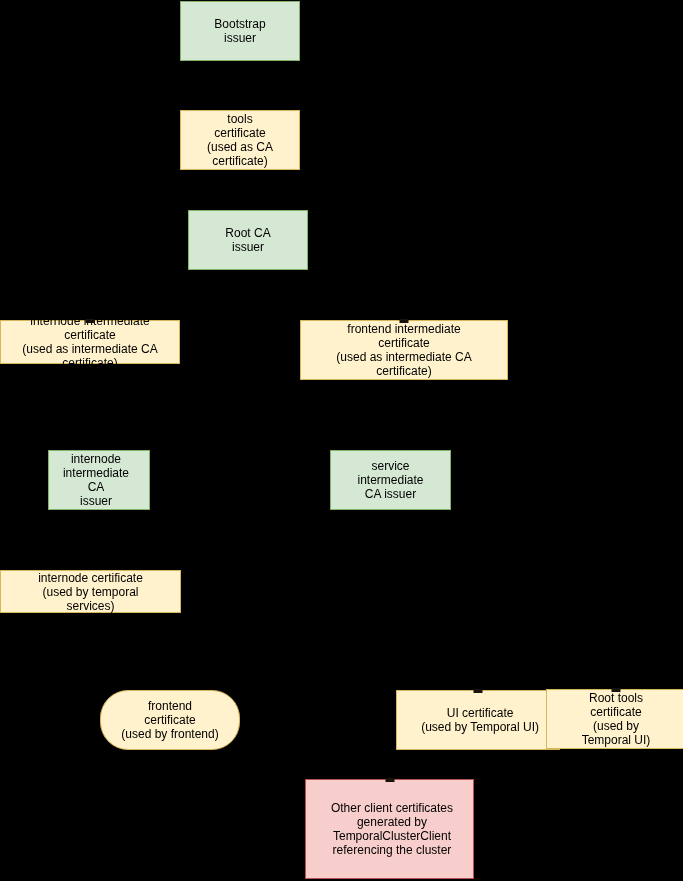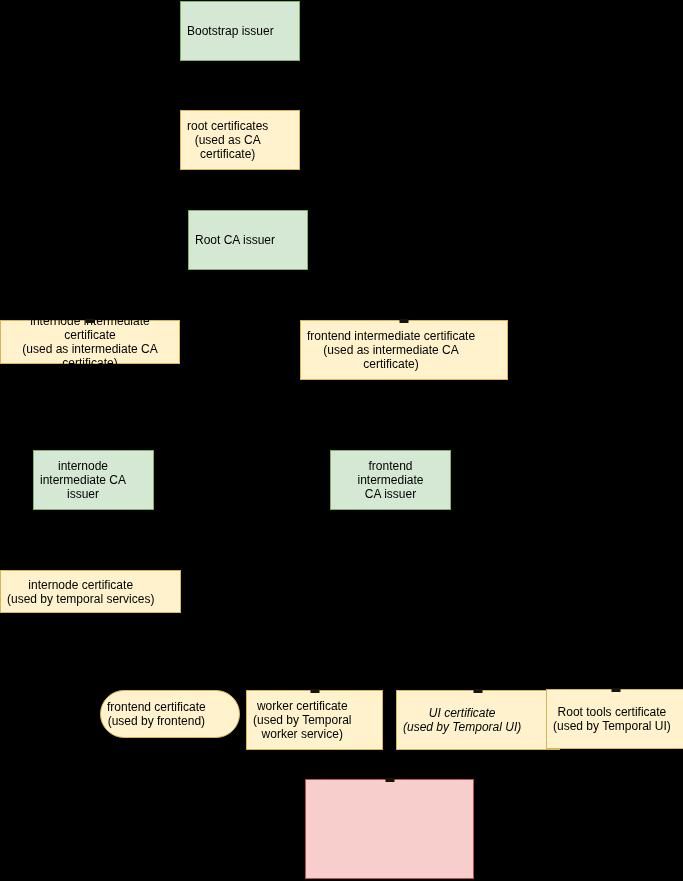--- a/index.html
+++ b/index.html
@@ -16,23 +16,23 @@
   }
   .canvas {
     position: absolute;
     inset: 0;
   }
   .node {
     position: absolute;
     box-sizing: border-box;
     display: flex;
     align-items: center;
-    justify-content: flex-start;
+    justify-content: flex-end;
     text-align: center;
-    padding: 6px;
+    padding: 20px;
     color: #000000;
     font-size: 12px;
     line-height: 14px;
   }
   .node .lbl {
     white-space: pre-line;
   }
   .issuer {
     background: #d5e8d4;
     border: 1.5px solid #82b366;
@@ -55,40 +55,40 @@
     height: 4px;
     background: #17130a;
     display: block;
   }
   
   .n-bootstrap        { left: 180px; top: 1px;   width: 120px; height: 60px; }
   .n-rootcert         { left: 180px; top: 110px; width: 120px; height: 60px; }
   .n-rootca           { left: 188px; top: 210px; width: 120px; height: 60px; }
   .n-inter-int-cert   { left: 0px;   top: 320px; width: 180px; height: 44px; }
   .n-front-int-cert   { left: 300px; top: 320px; width: 208px; height: 60px; }
-  .n-inter-int-issuer { left: 33px;  top: 450px; width: 121px; height: 60px; }
+  .n-inter-int-issuer { left: 48px;  top: 450px; width: 102px; height: 60px; }
   .n-front-int-issuer { left: 330px; top: 450px; width: 121px; height: 60px; }
   .n-internode-cert   { left: 0px;   top: 570px; width: 181px; height: 43px; }
-  .n-frontend-cert    { left: 100px; top: 690px; width: 140px; height: 48px; border-radius: 28px; }
+  .n-frontend-cert    { left: 100px; top: 690px; width: 140px; height: 60px; border-radius: 28px; }
   .n-worker-cert      { left: 246px; top: 690px; width: 137px; height: 60px; }
-  .n-ui-cert          { left: 396px; top: 690px; width: 164px; height: 60px; font-style: italic; }
+  .n-ui-cert          { left: 396px; top: 690px; width: 164px; height: 60px; }
   .n-admin-cert       { left: 546px; top: 689px; width: 140px; height: 60px; }
   .n-other-client     { left: 305px; top: 779px; width: 169px; height: 100px; }
 </style>
 </head>
 <body>
 
 <div class="canvas">
 
   <div class="node issuer n-bootstrap">
     <span class="lbl">Bootstrap issuer</span>
   </div>
 
   <div class="node certificate n-rootcert">
-    <span class="lbl">root certificates
+    <span class="lbl">tools certificate
 (used as CA
 certificate)</span>
   </div>
 
   <div class="node issuer n-rootca">
     <span class="lbl">Root CA issuer</span>
   </div>
 
   <div class="node certificate n-inter-int-cert">
     <i class="notch"></i>
@@ -104,50 +104,48 @@
 certificate)</span>
   </div>
 
   <div class="node issuer n-inter-int-issuer">
     <span class="lbl">internode
 intermediate CA
 issuer</span>
   </div>
 
   <div class="node issuer n-front-int-issuer">
-    <span class="lbl">frontend intermediate
+    <span class="lbl">service intermediate
 CA issuer</span>
   </div>
 
   <div class="node certificate n-internode-cert">
     <span class="lbl">internode certificate
 (used by temporal services)</span>
   </div>
 
   <div class="node certificate n-frontend-cert">
     <span class="lbl">frontend certificate
 (used by frontend)</span>
   </div>
 
-  <div class="node certificate n-worker-cert">
-    <i class="notch"></i>
-    <span class="lbl">worker certificate
-(used by Temporal
-worker service)</span>
-  </div>
 
   <div class="node certificate n-ui-cert">
     <i class="notch"></i>
     <span class="lbl">UI certificate
 (used by Temporal UI)</span>
   </div>
 
   <div class="node certificate n-admin-cert">
     <i class="notch"></i>
     <span class="lbl">Root tools certificate
 (used by Temporal UI)</span>
   </div>
 
   <div class="node client n-other-client">
     <i class="notch"></i>
+    <span class="lbl">Other client certificates
+generated by
+TemporalClusterClient
+referencing the cluster</span>
   </div>
 
 </div>
 
 </body></html>

